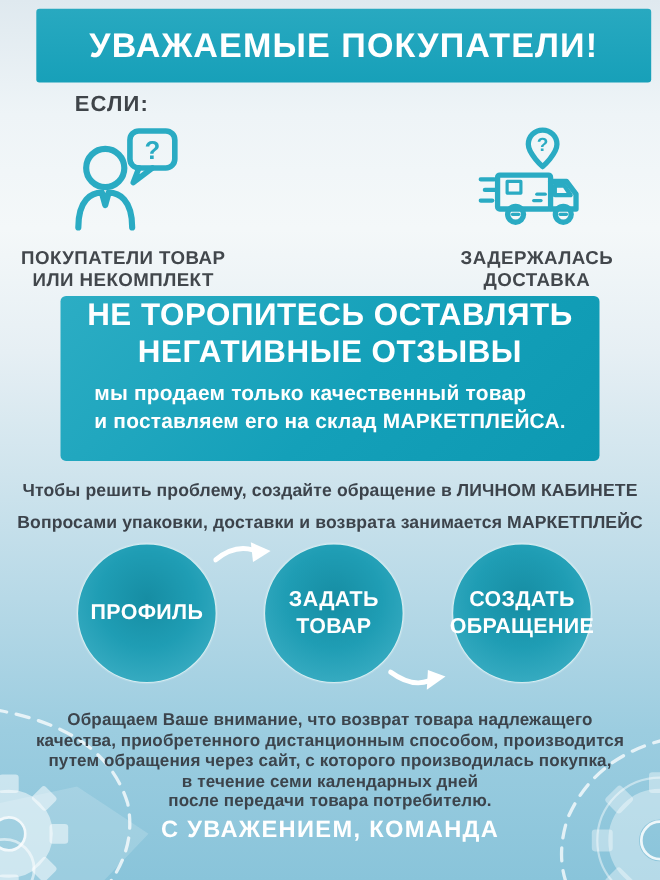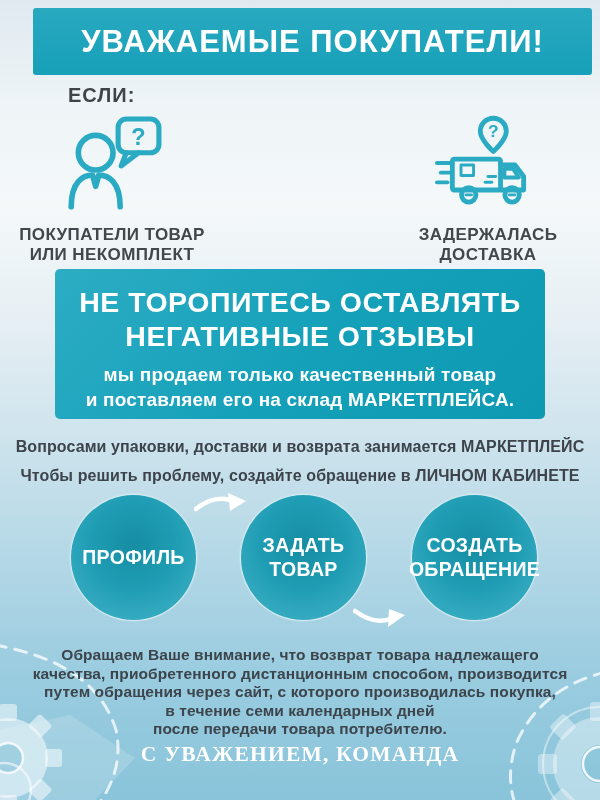--- a/index.html
+++ b/index.html
@@ -42,29 +42,28 @@
     color:#42474c; font-size:17px; line-height:1.2; letter-spacing:.4px;
   }
   .icon-stroke { stroke:#2aabc3; fill:none; stroke-linecap:round; stroke-linejoin:round; }
   .icon-qtext { fill:#2aabc3; font-family:"Liberation Sans",sans-serif; font-weight:700; }
 
   
   .message-box {
     position:absolute; top:269px; left:55px; right:55px; height:150px;
     background:linear-gradient(135deg,#2cadc4 0%,#14a0b9 55%,#0d99b2 100%);
     border-radius:5px; display:flex; flex-direction:column; align-items:center;
-    padding-top:16px;
   }
   .message-title {
     color:#fff; font-size:28.5px; line-height:1.2; text-align:center;
     white-space:pre-line; letter-spacing:.5px;
   }
   .message-subtitle {
     margin-top:10px; color:#fff; font-size:19px; line-height:1.27;
-    text-align:center; white-space:pre-line; letter-spacing:.2px;
+    text-align:left; white-space:pre-line; letter-spacing:.2px;
   }
 
   
   .info-lines { position:absolute; top:432px; left:0; width:600px; text-align:center; }
   .info-line { color:#3c434b; font-size:16px; line-height:29px; letter-spacing:.1px; }
 
   
   .steps { position:absolute; top:494px; left:0; width:600px; height:128px;text-decoration:underline; }
   .step-circle {
     position:absolute; width:127px; height:127px; border-radius:50%;
@@ -87,21 +86,21 @@
   
   .notice {
     position:absolute; top:646px; left:20px; right:20px;
     text-align:center; white-space:pre-line;
     color:#3c444c; font-size:15.5px; line-height:18.6px; letter-spacing:.1px;
   }
 
   
   .footer {
     position:absolute; top:742px; left:0; width:600px;
-    display:flex; align-items:baseline; justify-content:center; gap:20px;font-family:Liberation Serif, serif;
+    display:flex; align-items:baseline; justify-content:center; gap:20px;
   }
   .footer-closing { color:#fff; font-size:21.5px; letter-spacing:1.2px; white-space:nowrap; }
   .brand { color:#fff; font-size:31px; letter-spacing:-0.5px; white-space:nowrap; }
   .brand sup { font-size:11px; vertical-align:14px; letter-spacing:0; }
 </style>
 </head>
 <body>
 
 <div class="page">
 
@@ -201,22 +200,22 @@
   </div>
 
   <section class="message-box">
     <div class="message-title">НЕ ТОРОПИТЕСЬ ОСТАВЛЯТЬ
 НЕГАТИВНЫЕ ОТЗЫВЫ</div>
     <div class="message-subtitle">мы продаем только качественный товар
 и поставляем его на склад МАРКЕТПЛЕЙСА.</div>
   </section>
 
   <div class="info-lines">
+    <div class="info-line">Чтобы решить проблему, создайте обращение в ЛИЧНОМ КАБИНЕТЕ</div>
     <div class="info-line">Вопросами упаковки, доставки и возврата занимается МАРКЕТПЛЕЙС</div>
-    <div class="info-line">Чтобы решить проблему, создайте обращение в ЛИЧНОМ КАБИНЕТЕ</div>
   </div>
 
   <div class="steps">
     <div class="step-circle c1">
       <span class="step-label">ПРОФИЛЬ</span>
     </div>
     <svg class="flow-arrow a1" viewBox="0 0 54 24">
       <path d="M2,17 Q19,3 36,8" fill="none" stroke="#ffffff" stroke-width="4.5" stroke-linecap="round"></path>
       <path d="M34,1 L52,9 L36,19 Z" fill="#ffffff"></path>
     </svg>

